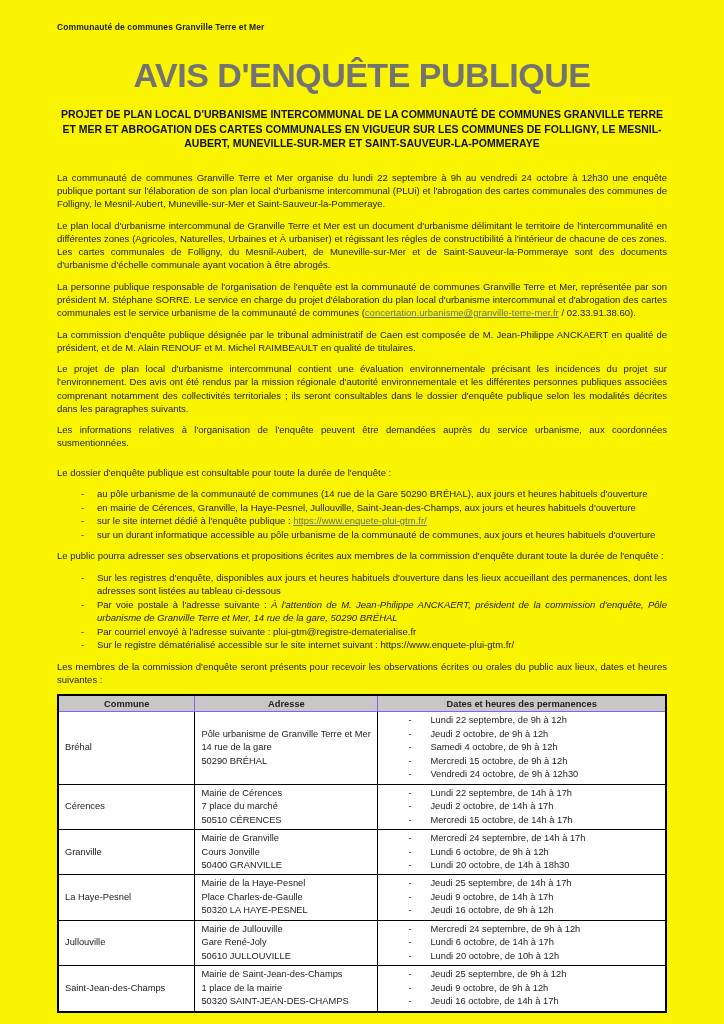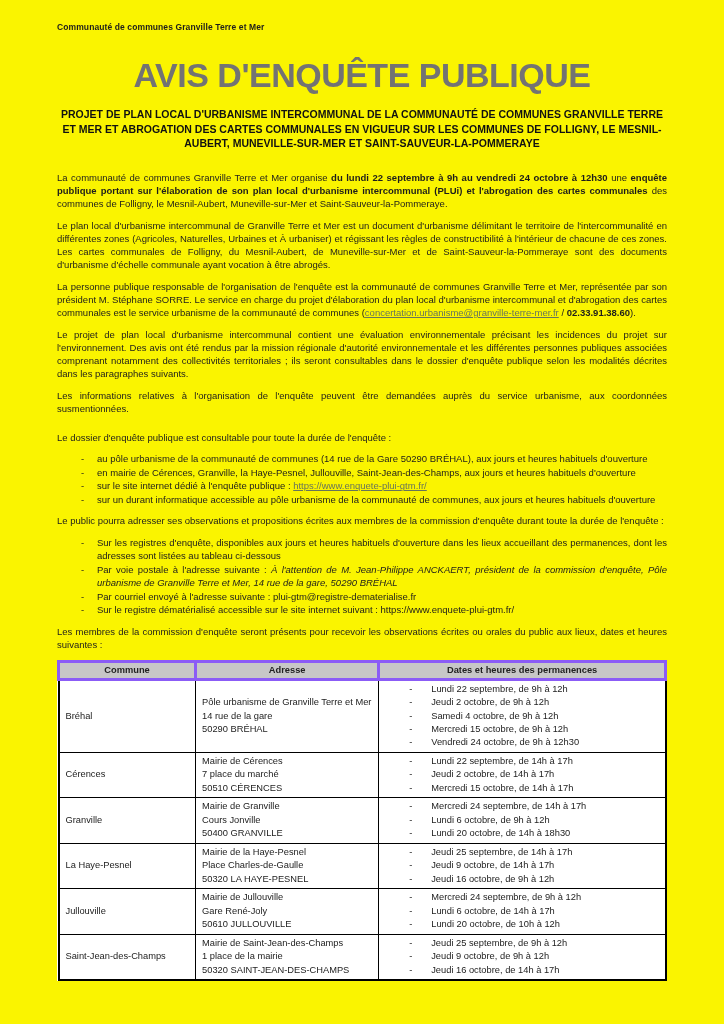--- a/index.html
+++ b/index.html
@@ -22,36 +22,36 @@
   .subtitle {
     text-align:center; font-weight:700; font-size:10.5px;
     line-height:1.4; margin:0 auto 20px; max-width:608px; color:#111;
   }
 
   .body-p {
     font-size:9.5px; line-height:1.38; text-align:justify;
     margin:0 0 8.5px;
   }
   .sp-top { margin-top:16px; }
-  b { font-weight:700; }
+  b { font-weight:400; }
   i { font-style:italic; }
   .link { color:#68755a; text-decoration:underline; cursor:pointer; }
 
   .dash-list { margin:1px 0 8px; }
   .dash-item { display:flex; font-size:9.5px; line-height:1.42; padding-left:24px; text-align:justify; }
   .dash { flex:none; width:16px; }
   .itxt { flex:1; }
 
   table.perm {
     width:100%; border-collapse:collapse; background:#fff;
     border:2px solid #000; font-size:9.3px; margin:4px 0 13px;
     table-layout:fixed; color:#222;
   }
   table.perm th {
-    background:#c7c7c7; border:3px solid #8b5cf6; font-weight:700;
+    background:#c7c7c7; border:1px solid #8b5cf6; font-weight:700;
     text-align:center; padding:2.5px 4px; font-size:9.3px;
   }
   table.perm td { border:1px solid #000; padding:2px 6px; vertical-align:middle; line-height:1.45; }
   .col-commune { width:22%; }
   .col-adresse { width:30%; }
   .col-dates   { width:48%; }
   .date-line { display:flex; padding-left:16px; }
   .date-dash { flex:none; width:22px; text-align:left; padding-left:8px; }
 </style>
 </head>
@@ -65,20 +65,21 @@
 
   <div class="subtitle">PROJET DE PLAN LOCAL D'URBANISME INTERCOMMUNAL DE LA COMMUNAUTÉ DE COMMUNES GRANVILLE TERRE ET MER ET ABROGATION DES CARTES COMMUNALES EN VIGUEUR SUR LES COMMUNES DE FOLLIGNY, LE MESNIL-AUBERT, MUNEVILLE-SUR-MER ET SAINT-SAUVEUR-LA-POMMERAYE</div>
 
   <p class="body-p"><span>La communauté de communes Granville Terre et Mer organise </span><b>du lundi 22 septembre à 9h au vendredi 24 octobre à 12h30</b><span> une </span><b>enquête publique portant sur l'élaboration de son plan local d'urbanisme intercommunal (PLUi) et l'abrogation des cartes communales</b><span> des communes de Folligny, le Mesnil-Aubert, Muneville-sur-Mer et Saint-Sauveur-la-Pommeraye.</span></p>
 
   <p class="body-p">Le plan local d'urbanisme intercommunal de Granville Terre et Mer est un document d'urbanisme délimitant le territoire de l'intercommunalité en différentes zones (Agricoles, Naturelles, Urbaines et À urbaniser) et régissant les règles de constructibilité à l'intérieur de chacune de ces zones.  Les cartes communales de Folligny, du Mesnil-Aubert, de Muneville-sur-Mer et de Saint-Sauveur-la-Pommeraye sont des documents d'urbanisme d'échelle communale ayant vocation à être abrogés.</p>
 
 
   <p class="body-p"><span>La personne publique responsable de l'organisation de l'enquête est la communauté de communes Granville Terre et Mer, représentée par son président M. Stéphane SORRE. Le service en charge du projet d'élaboration du plan local d'urbanisme intercommunal et d'abrogation des cartes communales est le service urbanisme de la communauté de communes (</span><span class="link">concertation.urbanisme@granville-terre-mer.fr</span><span> / </span><b>02.33.91.38.60</b><span>).</span></p>
 
+  <p class="body-p">La commission d'enquête publique désignée par le tribunal administratif de Caen est composée de M. Jean-Philippe ANCKAERT en qualité de président, et de M. Alain RENOUF et M. Michel RAIMBEAULT en qualité de titulaires.</p>
 
   <p class="body-p">Le projet de plan local d'urbanisme intercommunal contient une évaluation environnementale précisant les incidences du projet sur l'environnement. Des avis ont été rendus par la mission régionale d'autorité environnementale et les différentes personnes publiques associées comprenant notamment des collectivités territoriales ; ils seront consultables dans le dossier d'enquête publique selon les modalités décrites dans les paragraphes suivants.</p>
 
   <p class="body-p">Les informations relatives à l'organisation de l'enquête peuvent être demandées auprès du service urbanisme, aux coordonnées susmentionnées.</p>
 
   <p class="body-p sp-top">Le dossier d'enquête publique est consultable pour toute la durée de l'enquête :</p>
 
   <div class="dash-list">
     <div class="dash-item">
         <span class="dash">-</span>

